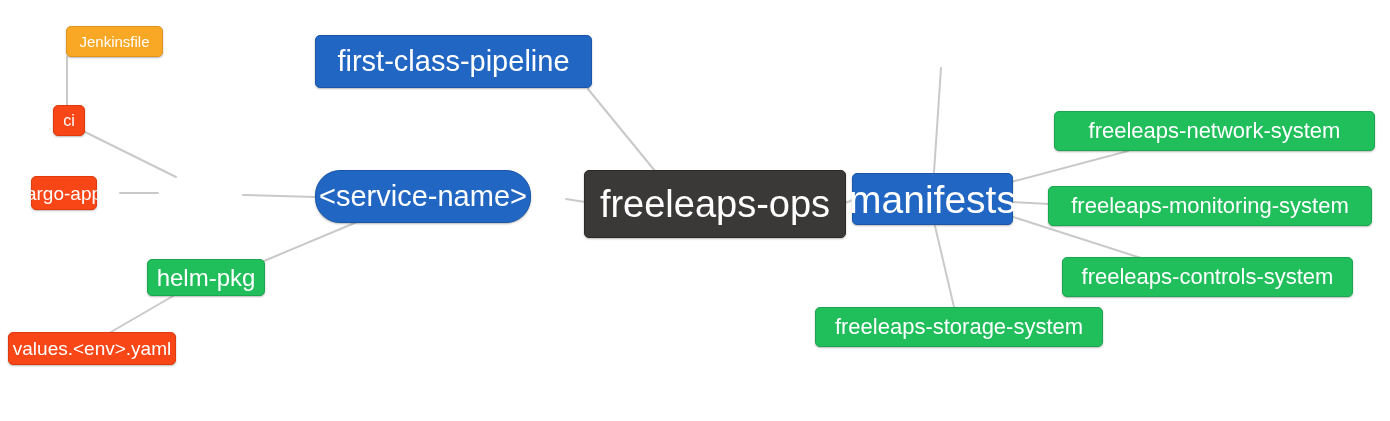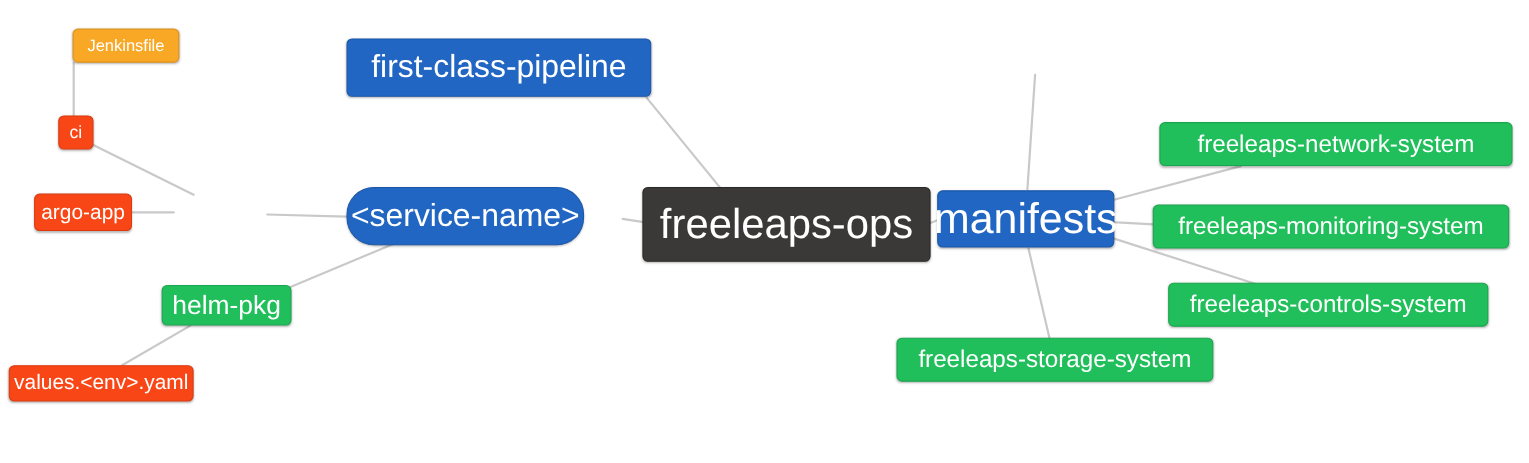--- a/index.html
+++ b/index.html
@@ -69,21 +69,21 @@
   </svg>
 
   <div class="node orange" style="left:18px; top:26px; width:97px; height:31px; font-size:15px;margin-left:48px;">
     <span>Jenkinsfile</span>
   </div>
 
   <div class="node red" style="left:53px; top:105px; width:32px; height:31px; font-size:16px;">
     <span>ci</span>
   </div>
 
-  <div class="node red" style="left:31px; top:176px; width:89px; height:34px; font-size:19px;">
+  <div class="node red" style="left:31px; top:176px; width:66px; height:34px; font-size:19px;">
     <span>argo-app</span>
   </div>
 
 
   <div class="node green" style="left:147px; top:259px; width:118px; height:37px; font-size:24px;">
     <span>helm-pkg</span>
   </div>
 
   <div class="node red" style="left:8px; top:332px; width:168px; height:33px; font-size:19px;">
     <span>values.&lt;env&gt;.yaml</span>

